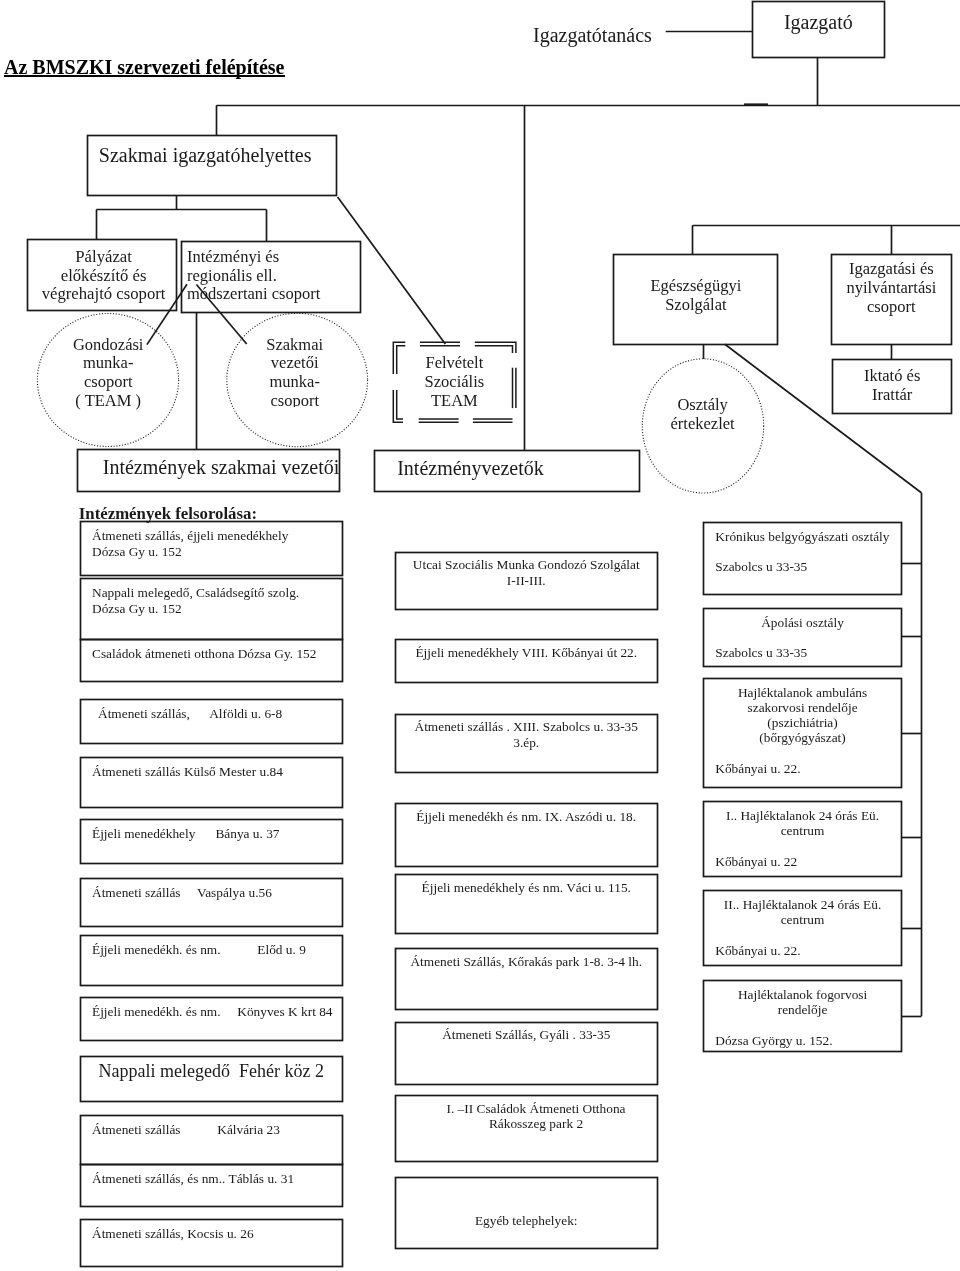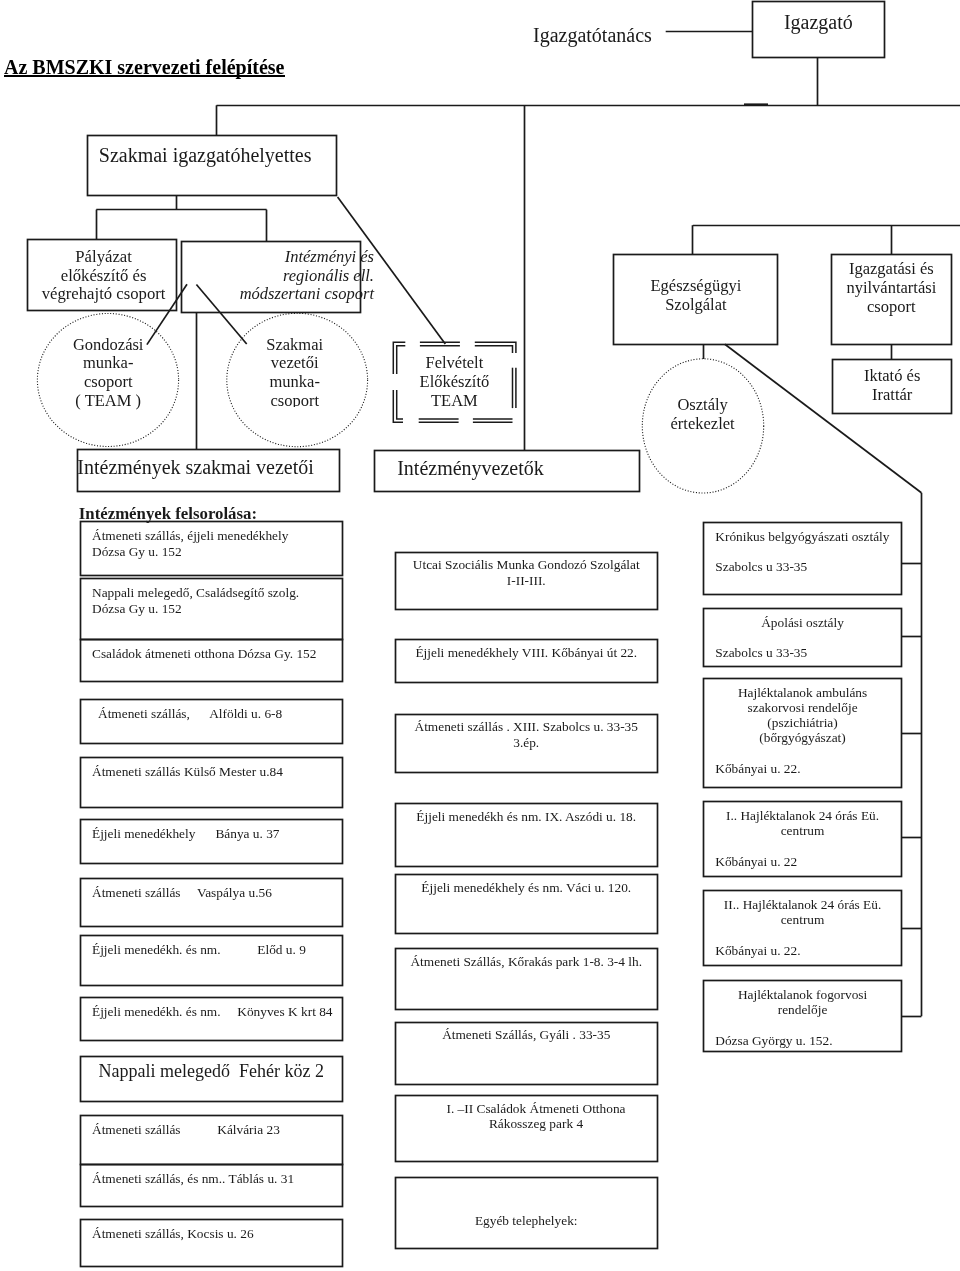--- a/index.html
+++ b/index.html
@@ -97,53 +97,53 @@
       <line x1="901.8" y1="733.5" x2="921.4" y2="733.5" stroke="#1a1a1a" stroke-width="1.7"></line>
       <line x1="901.8" y1="837.5" x2="921.4" y2="837.5" stroke="#1a1a1a" stroke-width="1.7"></line>
       <line x1="901.8" y1="928.5" x2="921.4" y2="928.5" stroke="#1a1a1a" stroke-width="1.7"></line>
       <line x1="901.8" y1="1016.5" x2="921.4" y2="1016.5" stroke="#1a1a1a" stroke-width="1.7"></line>
     </svg>
 <div class="title" style="left:4px;top:56.5px;">Az BMSZKI szervezeti felépítése</div>
 <div class="titleul" style="left:4px;top:75.0px;width:281px;"></div>
 <div class="tx" style="left:533.0px;top:25.0px;font-size:20px;">Igazgatótanács</div>
 <div class="tx" style="left:752.5px;top:12.0px;font-size:20px;width:131.7px;text-align:center;">Igazgató</div>
 <div class="tx" style="left:87.3px;top:144.8px;font-size:20px;width:249.4px;text-align:left;padding-left:11.5px;box-sizing:border-box;">Szakmai igazgatóhelyettes</div>
-<div class="tx" style="left:77.3px;top:457.0px;font-size:20px;width:262.0px;text-align:left;">Intézmények szakmai vezetői</div>
+<div class="tx" style="left:77.3px;top:457.0px;font-size:20px;width:262.0px;text-align:right;">Intézmények szakmai vezetői</div>
 <div class="tx" style="left:374.2px;top:458.0px;font-size:20px;width:265.0px;text-align:left;padding-left:23px;box-sizing:border-box;">Intézményvezetők</div>
 <div class="boxtext" style="left:28.8px;top:247.6px;width:149.6px;font-size:16.7px;line-height:18.9px;text-align:center;"><div>Pályázat</div><div>előkészítő és</div><div>végrehajtó csoport</div></div>
-<div class="boxtext" style="left:195px;top:247.6px;width:179.0px;font-size:16.5px;line-height:18.9px;text-align:right;font-style:italic;"><div>Intézményi és</div><div>regionális ell.</div><div>módszertani csoport</div></div>
+<div class="boxtext" style="left:187px;top:247.6px;width:179.0px;font-size:16.5px;line-height:18.9px;text-align:left;"><div>Intézményi és</div><div>regionális ell.</div><div>módszertani csoport</div></div>
 <div class="boxtext" style="left:613.9px;top:276.0px;width:164.0px;font-size:16.5px;line-height:19.2px;text-align:center;"><div>Egészségügyi</div><div>Szolgálat</div></div>
 <div class="boxtext" style="left:831.4px;top:259.2px;width:119.9px;font-size:16.5px;line-height:19.0px;text-align:center;"><div>Igazgatási és</div><div>nyilvántartási</div><div>csoport</div></div>
 <div class="boxtext" style="left:832.5px;top:366.0px;width:119.3px;font-size:16.5px;line-height:19.2px;text-align:center;"><div>Iktató és</div><div>Irattár</div></div>
 <div class="boxtext" style="left:47.2px;top:335.6px;width:122.0px;font-size:16.5px;line-height:18.8px;text-align:center;"><div>Gondozási</div><div>munka-</div><div>csoport</div><div>( TEAM )</div></div>
 <div class="boxtext" style="left:233.7px;top:335.6px;width:122.0px;font-size:16.5px;line-height:18.8px;text-align:center;height:71.6px;overflow:hidden;"><div>Szakmai</div><div>vezetői</div><div>munka-</div><div>csoport</div></div>
-<div class="boxtext" style="left:392.9px;top:353.9px;width:123.0px;font-size:16.5px;line-height:18.9px;text-align:center;"><div>Felvételt</div><div>Előkészítő</div><div>TEAM</div></div>
+<div class="boxtext" style="left:392.9px;top:353.9px;width:123.0px;font-size:16.5px;line-height:18.9px;text-align:center;"><div>Felvételt</div><div>Szociális</div><div>TEAM</div></div>
 <div class="boxtext" style="left:642.6px;top:395.0px;width:120.0px;font-size:16.5px;line-height:19.2px;text-align:center;"><div>Osztály</div><div>értekezlet</div></div>
 <div class="tx" style="left:78.8px;top:505.2px;font-size:16.8px;font-weight:bold;">Intézmények felsorolása:</div>
 <div class="boxtext" style="left:80.0px;top:527.5px;width:262.4px;font-size:13.35px;line-height:16.1px;padding:0 12px;box-sizing:border-box;"><div class="bl" style="text-align:left;min-height:16.1px">Átmeneti szállás, éjjeli menedékhely</div><div class="bl" style="text-align:left;min-height:16.1px">Dózsa Gy u. 152</div></div>
 <div class="boxtext" style="left:80.0px;top:584.9px;width:262.4px;font-size:13.35px;line-height:16.1px;padding:0 12px;box-sizing:border-box;"><div class="bl" style="text-align:left;min-height:16.1px">Nappali melegedő, Családsegítő szolg.</div><div class="bl" style="text-align:left;min-height:16.1px">Dózsa Gy u. 152</div></div>
 <div class="boxtext" style="left:80.0px;top:645.8px;width:262.4px;font-size:13.35px;line-height:16.1px;padding:0 12px;box-sizing:border-box;"><div class="bl" style="text-align:left;min-height:16.1px">Családok átmeneti otthona Dózsa Gy. 152</div></div>
 <div class="boxtext" style="left:80.0px;top:706.3px;width:262.4px;font-size:13.35px;line-height:16.1px;padding:0 18px;box-sizing:border-box;"><div class="bl" style="text-align:left;min-height:16.1px">Átmeneti szállás,      Alföldi u. 6-8</div></div>
 <div class="boxtext" style="left:80.0px;top:763.8px;width:262.4px;font-size:13.35px;line-height:16.1px;padding:0 12px;box-sizing:border-box;"><div class="bl" style="text-align:left;min-height:16.1px">Átmeneti szállás Külső Mester u.84</div></div>
 <div class="boxtext" style="left:80.0px;top:825.5px;width:262.4px;font-size:13.35px;line-height:16.1px;padding:0 12px;box-sizing:border-box;"><div class="bl" style="text-align:left;min-height:16.1px">Éjjeli menedékhely      Bánya u. 37</div></div>
 <div class="boxtext" style="left:80.0px;top:884.8px;width:262.4px;font-size:13.35px;line-height:16.1px;padding:0 12px;box-sizing:border-box;"><div class="bl" style="text-align:left;min-height:16.1px">Átmeneti szállás     Vaspálya u.56</div></div>
 <div class="boxtext" style="left:80.0px;top:942.2px;width:262.4px;font-size:13.35px;line-height:16.1px;padding:0 12px;box-sizing:border-box;"><div class="bl" style="text-align:left;min-height:16.1px">Éjjeli menedékh. és nm.           Előd u. 9</div></div>
 <div class="boxtext" style="left:80.0px;top:1004.3px;width:262.4px;font-size:13.35px;line-height:16.1px;padding:0 12px;box-sizing:border-box;"><div class="bl" style="text-align:left;min-height:16.1px">Éjjeli menedékh. és nm.     Könyves K krt 84</div></div>
 <div class="boxtext" style="left:80.0px;top:1063.2px;width:262.4px;font-size:18px;line-height:16.1px;padding:0 12px;box-sizing:border-box;"><div class="bl" style="text-align:center;min-height:16.1px">Nappali melegedő  Fehér köz 2</div></div>
 <div class="boxtext" style="left:80.0px;top:1121.7px;width:262.4px;font-size:13.35px;line-height:16.1px;padding:0 12px;box-sizing:border-box;"><div class="bl" style="text-align:left;min-height:16.1px">Átmeneti szállás           Kálvária 23</div></div>
 <div class="boxtext" style="left:80.0px;top:1170.7px;width:262.4px;font-size:13.35px;line-height:16.1px;padding:0 12px;box-sizing:border-box;"><div class="bl" style="text-align:left;min-height:16.1px">Átmeneti szállás, és nm.. Táblás u. 31</div></div>
 <div class="boxtext" style="left:80.0px;top:1225.9px;width:262.4px;font-size:13.35px;line-height:16.1px;padding:0 12px;box-sizing:border-box;"><div class="bl" style="text-align:left;min-height:16.1px">Átmeneti szállás, Kocsis u. 26</div></div>
 <div class="boxtext" style="left:395.0px;top:557.2px;width:262.5px;font-size:13.35px;line-height:15.5px;padding:0 12px;box-sizing:border-box;"><div class="bl" style="text-align:center;min-height:15.5px">Utcai Szociális Munka Gondozó Szolgálat</div><div class="bl" style="text-align:center;min-height:15.5px">I-II-III.</div></div>
 <div class="boxtext" style="left:395.0px;top:644.6px;width:262.5px;font-size:13.35px;line-height:15.5px;padding:0 12px;box-sizing:border-box;"><div class="bl" style="text-align:center;min-height:15.5px">Éjjeli menedékhely VIII. Kőbányai út 22.</div></div>
 <div class="boxtext" style="left:395.0px;top:719.4px;width:262.5px;font-size:13.35px;line-height:15.5px;padding:0 12px;box-sizing:border-box;"><div class="bl" style="text-align:center;min-height:15.5px">Átmeneti szállás . XIII. Szabolcs u. 33-35</div><div class="bl" style="text-align:center;min-height:15.5px">3.ép.</div></div>
 <div class="boxtext" style="left:395.0px;top:808.5px;width:262.5px;font-size:13.35px;line-height:15.5px;padding:0 12px;box-sizing:border-box;"><div class="bl" style="text-align:center;min-height:15.5px">Éjjeli menedékh és nm. IX. Aszódi u. 18.</div></div>
-<div class="boxtext" style="left:395.0px;top:879.8px;width:262.5px;font-size:13.35px;line-height:15.5px;padding:0 12px;box-sizing:border-box;"><div class="bl" style="text-align:center;min-height:15.5px">Éjjeli menedékhely és nm. Váci u. 120.</div></div>
+<div class="boxtext" style="left:395.0px;top:879.8px;width:262.5px;font-size:13.35px;line-height:15.5px;padding:0 12px;box-sizing:border-box;"><div class="bl" style="text-align:center;min-height:15.5px">Éjjeli menedékhely és nm. Váci u. 115.</div></div>
 <div class="boxtext" style="left:395.0px;top:953.7px;width:262.5px;font-size:13.35px;line-height:15.5px;padding:0 12px;box-sizing:border-box;"><div class="bl" style="text-align:center;min-height:15.5px">Átmeneti Szállás, Kőrakás park 1-8. 3-4 lh.</div></div>
 <div class="boxtext" style="left:395.0px;top:1027.4px;width:262.5px;font-size:13.35px;line-height:15.5px;padding:0 12px;box-sizing:border-box;"><div class="bl" style="text-align:center;min-height:15.5px">Átmeneti Szállás, Gyáli . 33-35</div></div>
-<div class="boxtext" style="left:395.0px;top:1100.9px;width:282px;font-size:13.35px;line-height:15.5px;padding:0 12px;box-sizing:border-box;"><div class="bl" style="text-align:center;min-height:15.5px">I. –II Családok Átmeneti Otthona</div><div class="bl" style="text-align:center;min-height:15.5px">Rákosszeg park 4</div></div>
+<div class="boxtext" style="left:395.0px;top:1100.9px;width:282px;font-size:13.35px;line-height:15.5px;padding:0 12px;box-sizing:border-box;"><div class="bl" style="text-align:center;min-height:15.5px">I. –II Családok Átmeneti Otthona</div><div class="bl" style="text-align:center;min-height:15.5px">Rákosszeg park 2</div></div>
 <div class="boxtext" style="left:395.0px;top:1182.0px;width:262.5px;font-size:13.35px;line-height:15.5px;padding:0 12px;box-sizing:border-box;"><div class="bl" style="text-align:center;min-height:15.5px"></div><div class="bl" style="text-align:center;min-height:15.5px"></div><div class="bl" style="text-align:center;min-height:15.5px">Egyéb telephelyek:</div></div>
 <div class="boxtext" style="left:703.3px;top:528.5px;width:198.5px;font-size:13.35px;line-height:15.3px;padding:0 12px;box-sizing:border-box;"><div class="bl" style="text-align:left;min-height:15.3px">Krónikus belgyógyászati osztály</div><div class="bl" style="text-align:left;min-height:15.3px"></div><div class="bl" style="text-align:left;min-height:15.3px">Szabolcs u 33-35</div></div>
 <div class="boxtext" style="left:703.3px;top:614.6px;width:198.5px;font-size:13.35px;line-height:15.3px;padding:0 12px;box-sizing:border-box;"><div class="bl" style="text-align:center;min-height:15.3px">Ápolási osztály</div><div class="bl" style="text-align:left;min-height:15.3px"></div><div class="bl" style="text-align:left;min-height:15.3px">Szabolcs u 33-35</div></div>
 <div class="boxtext" style="left:703.3px;top:684.6px;width:198.5px;font-size:13.35px;line-height:15.3px;padding:0 12px;box-sizing:border-box;"><div class="bl" style="text-align:center;min-height:15.3px">Hajléktalanok ambuláns</div><div class="bl" style="text-align:center;min-height:15.3px">szakorvosi rendelője</div><div class="bl" style="text-align:center;min-height:15.3px">(pszichiátria)</div><div class="bl" style="text-align:center;min-height:15.3px">(bőrgyógyászat)</div><div class="bl" style="text-align:left;min-height:15.3px"></div><div class="bl" style="text-align:left;min-height:15.3px">Kőbányai u. 22.</div></div>
 <div class="boxtext" style="left:703.3px;top:807.8px;width:198.5px;font-size:13.35px;line-height:15.3px;padding:0 12px;box-sizing:border-box;"><div class="bl" style="text-align:center;min-height:15.3px">I.. Hajléktalanok 24 órás Eü.</div><div class="bl" style="text-align:center;min-height:15.3px">centrum</div><div class="bl" style="text-align:left;min-height:15.3px"></div><div class="bl" style="text-align:left;min-height:15.3px">Kőbányai u. 22</div></div>
 <div class="boxtext" style="left:703.3px;top:897.1px;width:198.5px;font-size:13.35px;line-height:15.3px;padding:0 12px;box-sizing:border-box;"><div class="bl" style="text-align:center;min-height:15.3px">II.. Hajléktalanok 24 órás Eü.</div><div class="bl" style="text-align:center;min-height:15.3px">centrum</div><div class="bl" style="text-align:left;min-height:15.3px"></div><div class="bl" style="text-align:left;min-height:15.3px">Kőbányai u. 22.</div></div>
 <div class="boxtext" style="left:703.3px;top:986.9px;width:198.5px;font-size:13.35px;line-height:15.3px;padding:0 12px;box-sizing:border-box;"><div class="bl" style="text-align:center;min-height:15.3px">Hajléktalanok fogorvosi</div><div class="bl" style="text-align:center;min-height:15.3px">rendelője</div><div class="bl" style="text-align:left;min-height:15.3px"></div><div class="bl" style="text-align:left;min-height:15.3px">Dózsa György u. 152.</div></div>
 </div>
 
 </body></html>

